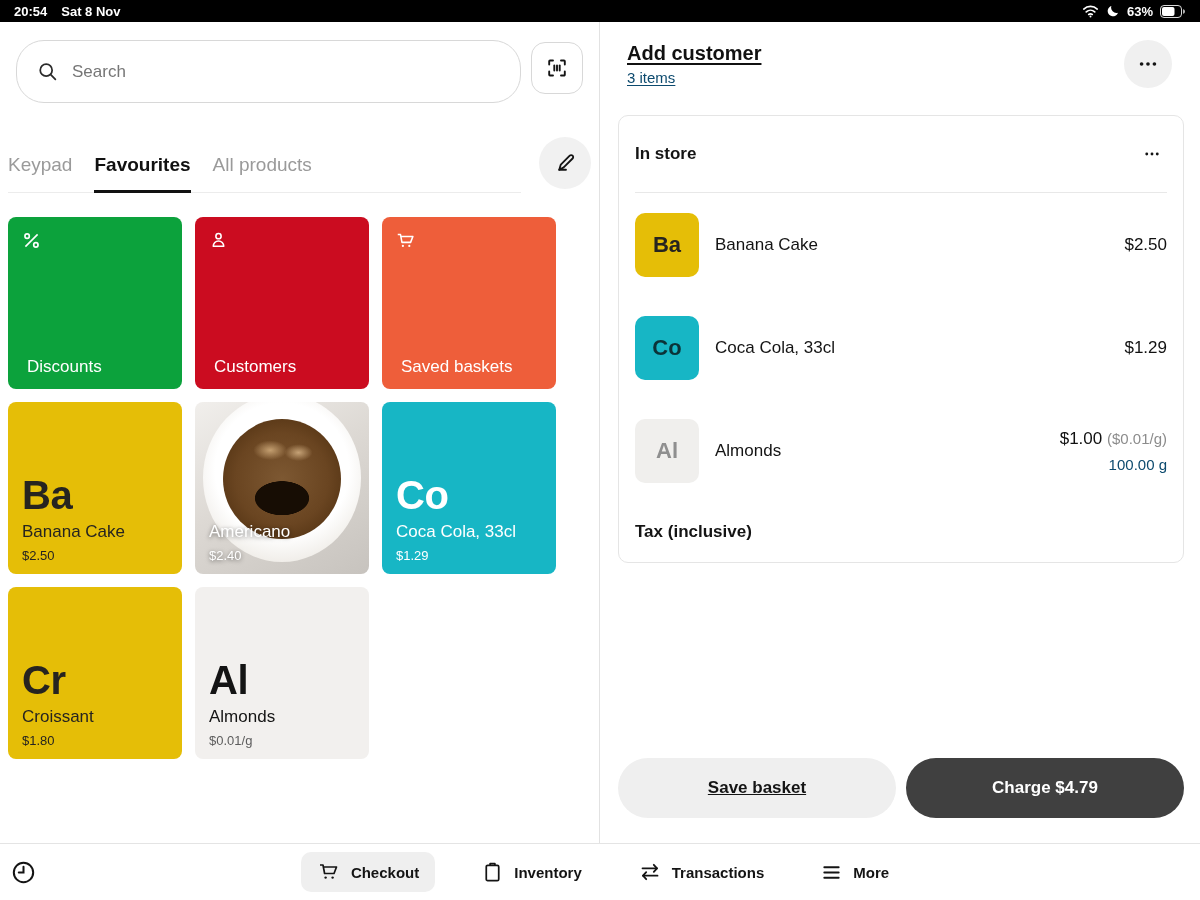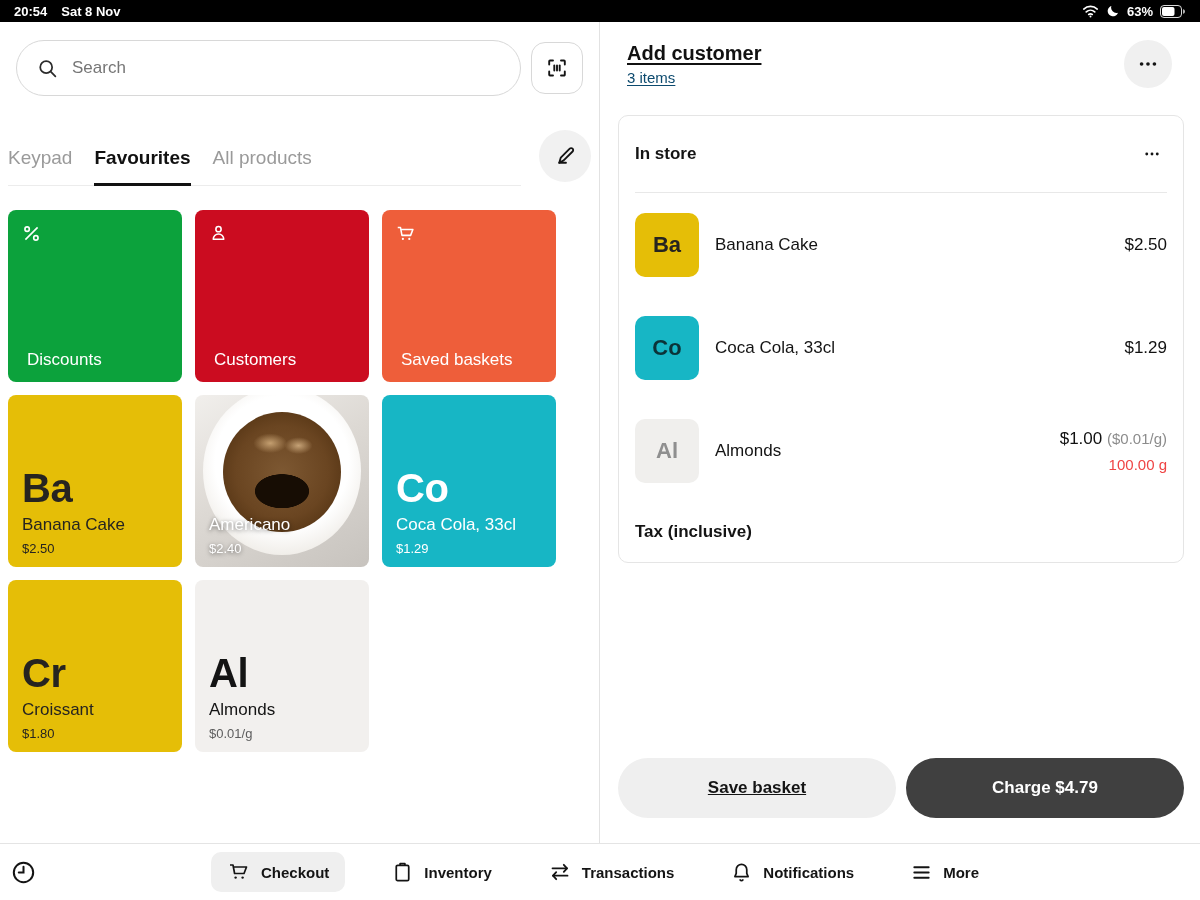--- a/index.html
+++ b/index.html
@@ -13,21 +13,21 @@
   .sb-left { display:flex; gap:14px; }
   .sb-right { display:flex; align-items:center; gap:7px; }
 
   
   .main { display:flex; height:821px; }
   .left { width:600px; border-right:1px solid #e2e2e2; position:relative; }
   .right { width:600px; position:relative; }
 
   
   .search-row { display:flex; gap:10px; margin:18px 16px 0 16px; }
-  .search-box { flex:1; height:56px; border:1px solid #d8d8d8; border-radius:28px;
+  .search-box { flex:1; height:63px; border:1px solid #d8d8d8; border-radius:28px;
     display:flex; align-items:center; padding:0 20px; gap:14px; background:#fff; }
   .search-box input { border:none; outline:none; font-size:17px; flex:1;
     font-family:"Liberation Sans", sans-serif; color:#141414; background:transparent; }
   .search-box input::placeholder { color:#767676; }
   .scan-btn { width:52px; height:52px; margin-top:2px; border:1px solid #d8d8d8;
     border-radius:14px; background:#fff; display:flex; align-items:center;
     justify-content:center; cursor:pointer; }
 
   
   .tabs-row { position:relative; margin:34px 8px 0 8px; height:56px; }
@@ -91,21 +91,21 @@
   .basket-title { font-size:17px; font-weight:700; }
   .dots-btn { background:none; border:none; cursor:pointer; padding:6px; }
   .basket-divider { height:1px; background:#e8e8e8; }
   .b-item { height:103px; display:flex; align-items:center; cursor:pointer; }
   .thumb { width:64px; height:64px; border-radius:10px; display:flex;
     align-items:center; justify-content:center; font-size:22px; font-weight:700;
     flex:none; }
   .b-name { margin-left:16px; font-size:17px; flex:1; }
   .b-price { font-size:17px; color:#111; text-align:right; }
   .b-price .unit { font-size:15px; color:#8c8c8c; }
-  .b-qty { font-size:15px; color:#ef4444; margin-top:7px; text-align:right; }
+  .b-qty { font-size:15px; color:#0c4a6e; margin-top:7px; text-align:right; }
   .tax-row { height:60px; display:flex; align-items:center; font-size:17px;
     font-weight:700; }
 
   .pay-row { position:absolute; left:18px; right:16px; bottom:25px; display:flex;
     gap:10px; }
   .pay-row button { flex:1; height:60px; border-radius:30px; border:none;
     font-size:17px; font-weight:700; font-family:"Liberation Sans", sans-serif;
     cursor:pointer; }
   .save-btn { background:#efefef; color:#141414;text-decoration:underline; }
   .charge-btn { background:#404040; color:#fff; }
@@ -364,29 +364,20 @@
         <svg width="24" height="24" viewBox="0 0 24 24" fill="none" stroke="#141414" stroke-width="1.8" stroke-linecap="round" stroke-linejoin="round">
           <path d="M4.5 8.3h14.5"></path>
             <path d="M15.8 4.8l3.2 3.5-3.2 3.5"></path>
           <path d="M19.5 15.7H5"></path>
             <path d="M8.2 12.2L5 15.7l3.2 3.5"></path>
         </svg>
       </span>
       <span>Transactions</span>
     </div>
 
-    <div class="nav-item">
-      <span style="display:flex">
-        <svg width="23" height="23" viewBox="0 0 24 24" fill="none" stroke="#141414" stroke-width="1.8" stroke-linejoin="round" stroke-linecap="round">
-          <path d="M12 3.5a5.5 5.5 0 0 1 5.5 5.5v4l1.4 3.3H5.1L6.5 13V9A5.5 5.5 0 0 1 12 3.5z"></path>
-          <path d="M10.6 19.8a1.7 1.7 0 0 0 2.8 0"></path>
-        </svg>
-      </span>
-      <span>Notifications</span>
-    </div>
 
     <div class="nav-item">
       <span style="display:flex">
         <svg width="23" height="23" viewBox="0 0 24 24" fill="none" stroke="#141414" stroke-width="2" stroke-linecap="round">
           <line x1="4.5" y1="6.5" x2="19.5" y2="6.5"></line>
             <line x1="4.5" y1="12" x2="19.5" y2="12"></line>
             <line x1="4.5" y1="17.5" x2="19.5" y2="17.5"></line>
         </svg>
       </span>
       <span>More</span>

